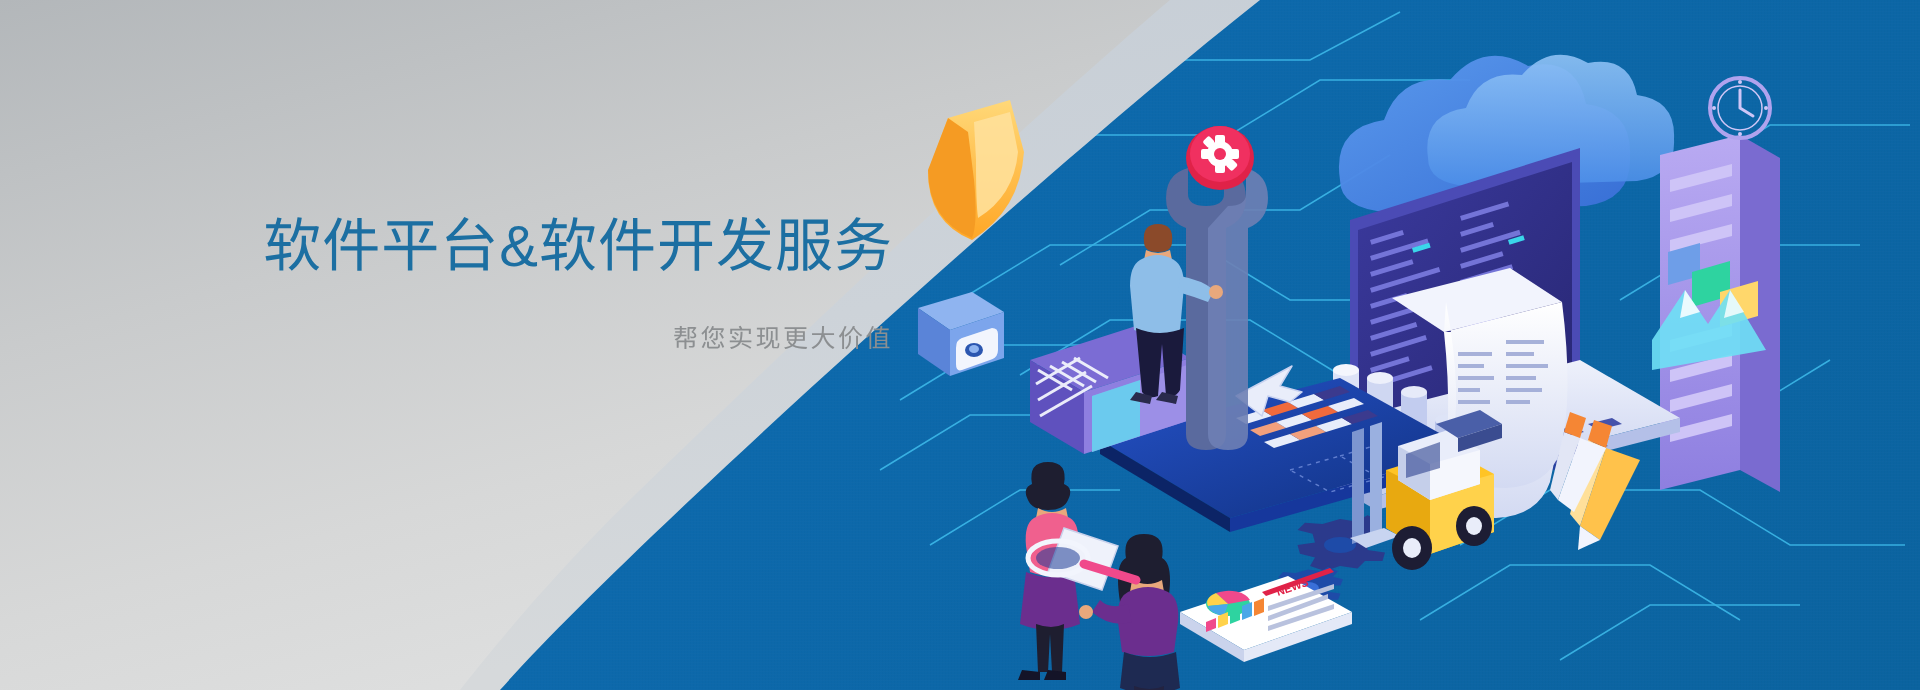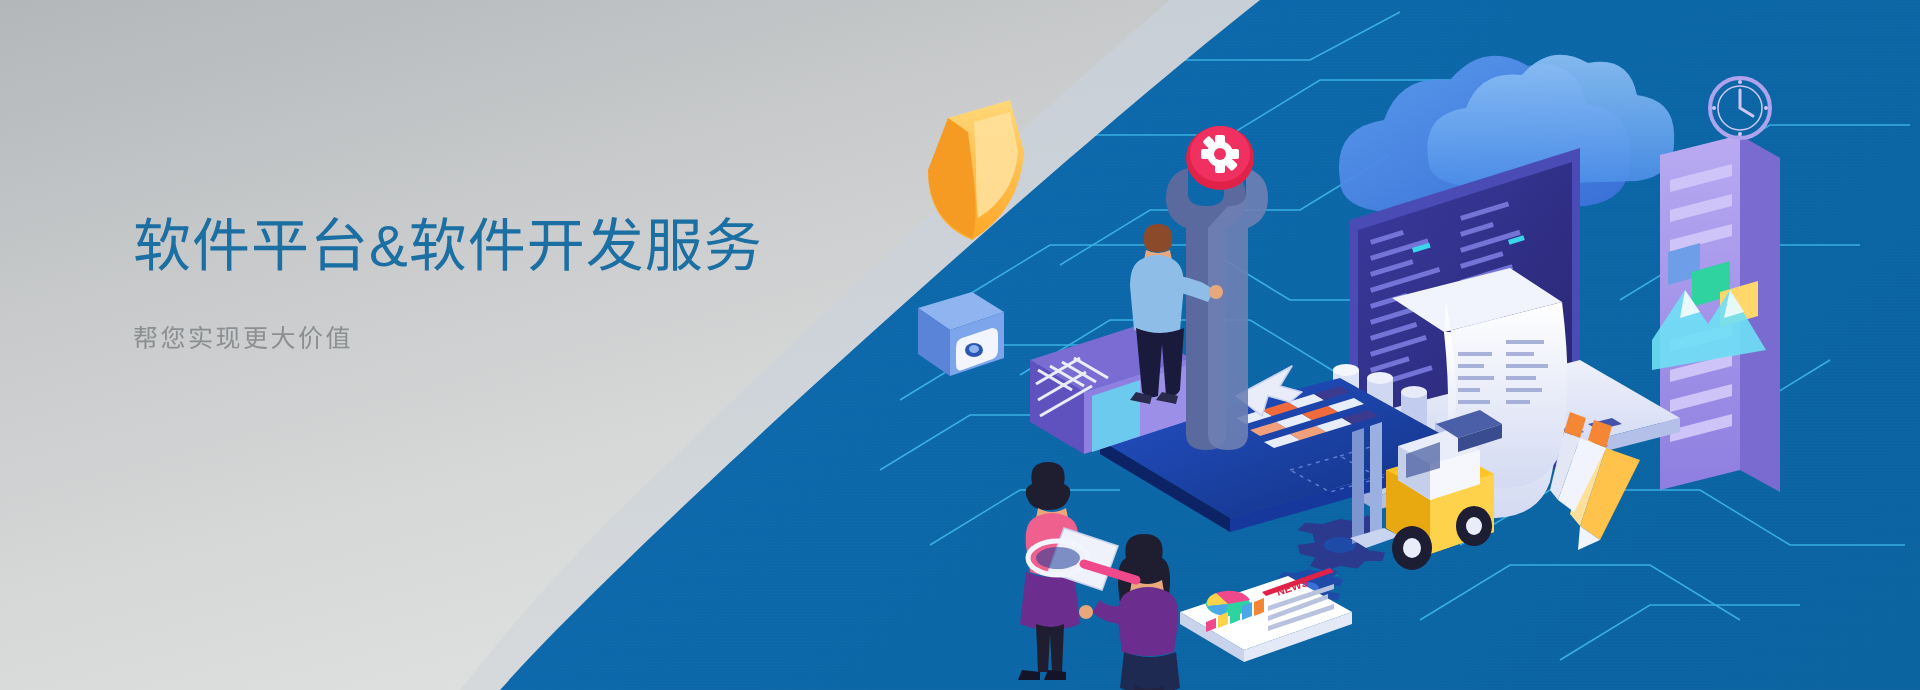--- a/index.html
+++ b/index.html
@@ -14,24 +14,24 @@
     background:linear-gradient(135deg,#1170B2 0%,#0D69AC 45%,#0B639F 100%);}
   .bg-noise{position:absolute;inset:0;opacity:.16;
     background-image:
       repeating-linear-gradient(0deg,rgba(255,255,255,.055) 0 1px,transparent 1px 3px),
       repeating-linear-gradient(90deg,rgba(0,0,0,.05) 0 1px,transparent 1px 3px);}
   .curve-svg{position:absolute;inset:0;width:1920px;height:690px;}
   
   .copy{position:absolute;left:133px;top:212px;width:760px;z-index:40;}
   .headline{
     margin:0;font-size:58px;line-height:1.16;letter-spacing:1px;
-    font-weight:400;color:#1C6FA2;white-space:nowrap;}
+    font-weight:400;color:#1C6FA2;white-space:nowrap;text-align:right;}
   .subline{
     margin:44px 0 0 0;font-size:25px;line-height:1.2;letter-spacing:2.5px;
-    font-weight:400;color:#8C8F91;white-space:nowrap;}
+    font-weight:400;color:#8C8F91;white-space:nowrap;text-align:right;}
   
   .illus{position:absolute;left:1040px;top:40px;width:880px;height:650px;z-index:30;}
   .illus svg{display:block;width:880px;height:650px;overflow:visible;}
 </style>
 </head>
 <body>
 
 <div class="banner">
 
   <div class="bg-blue"></div>

